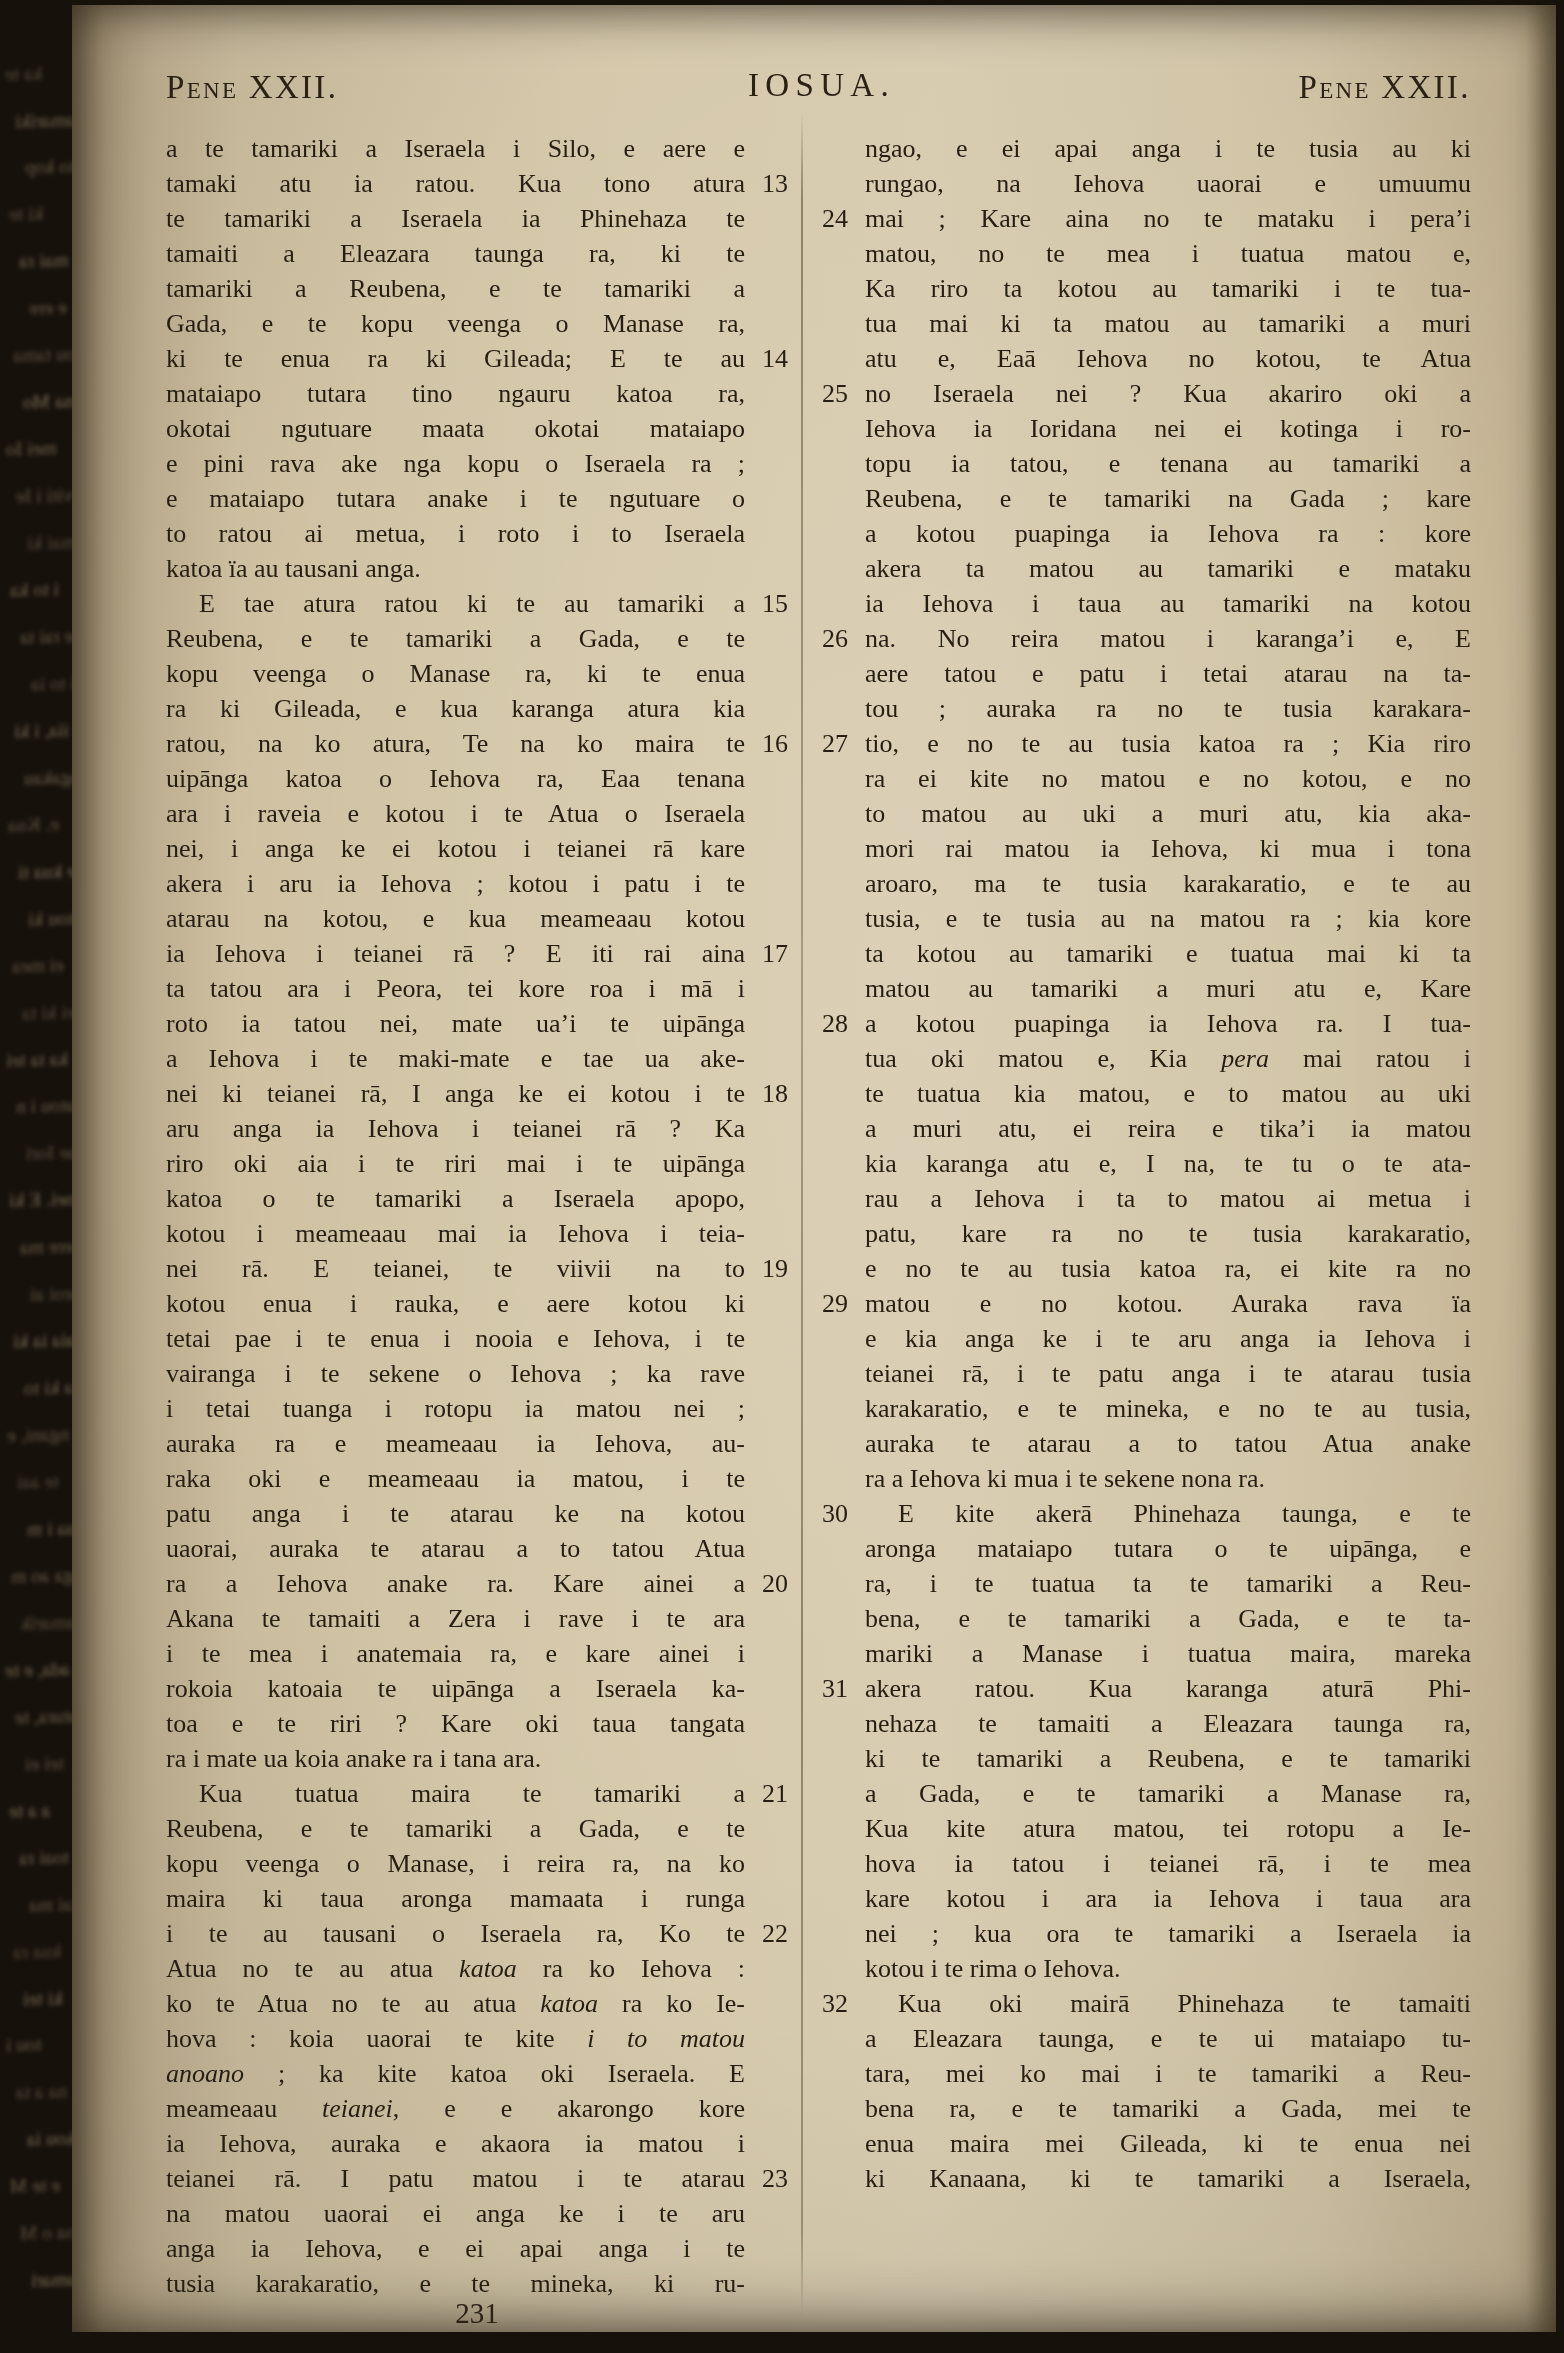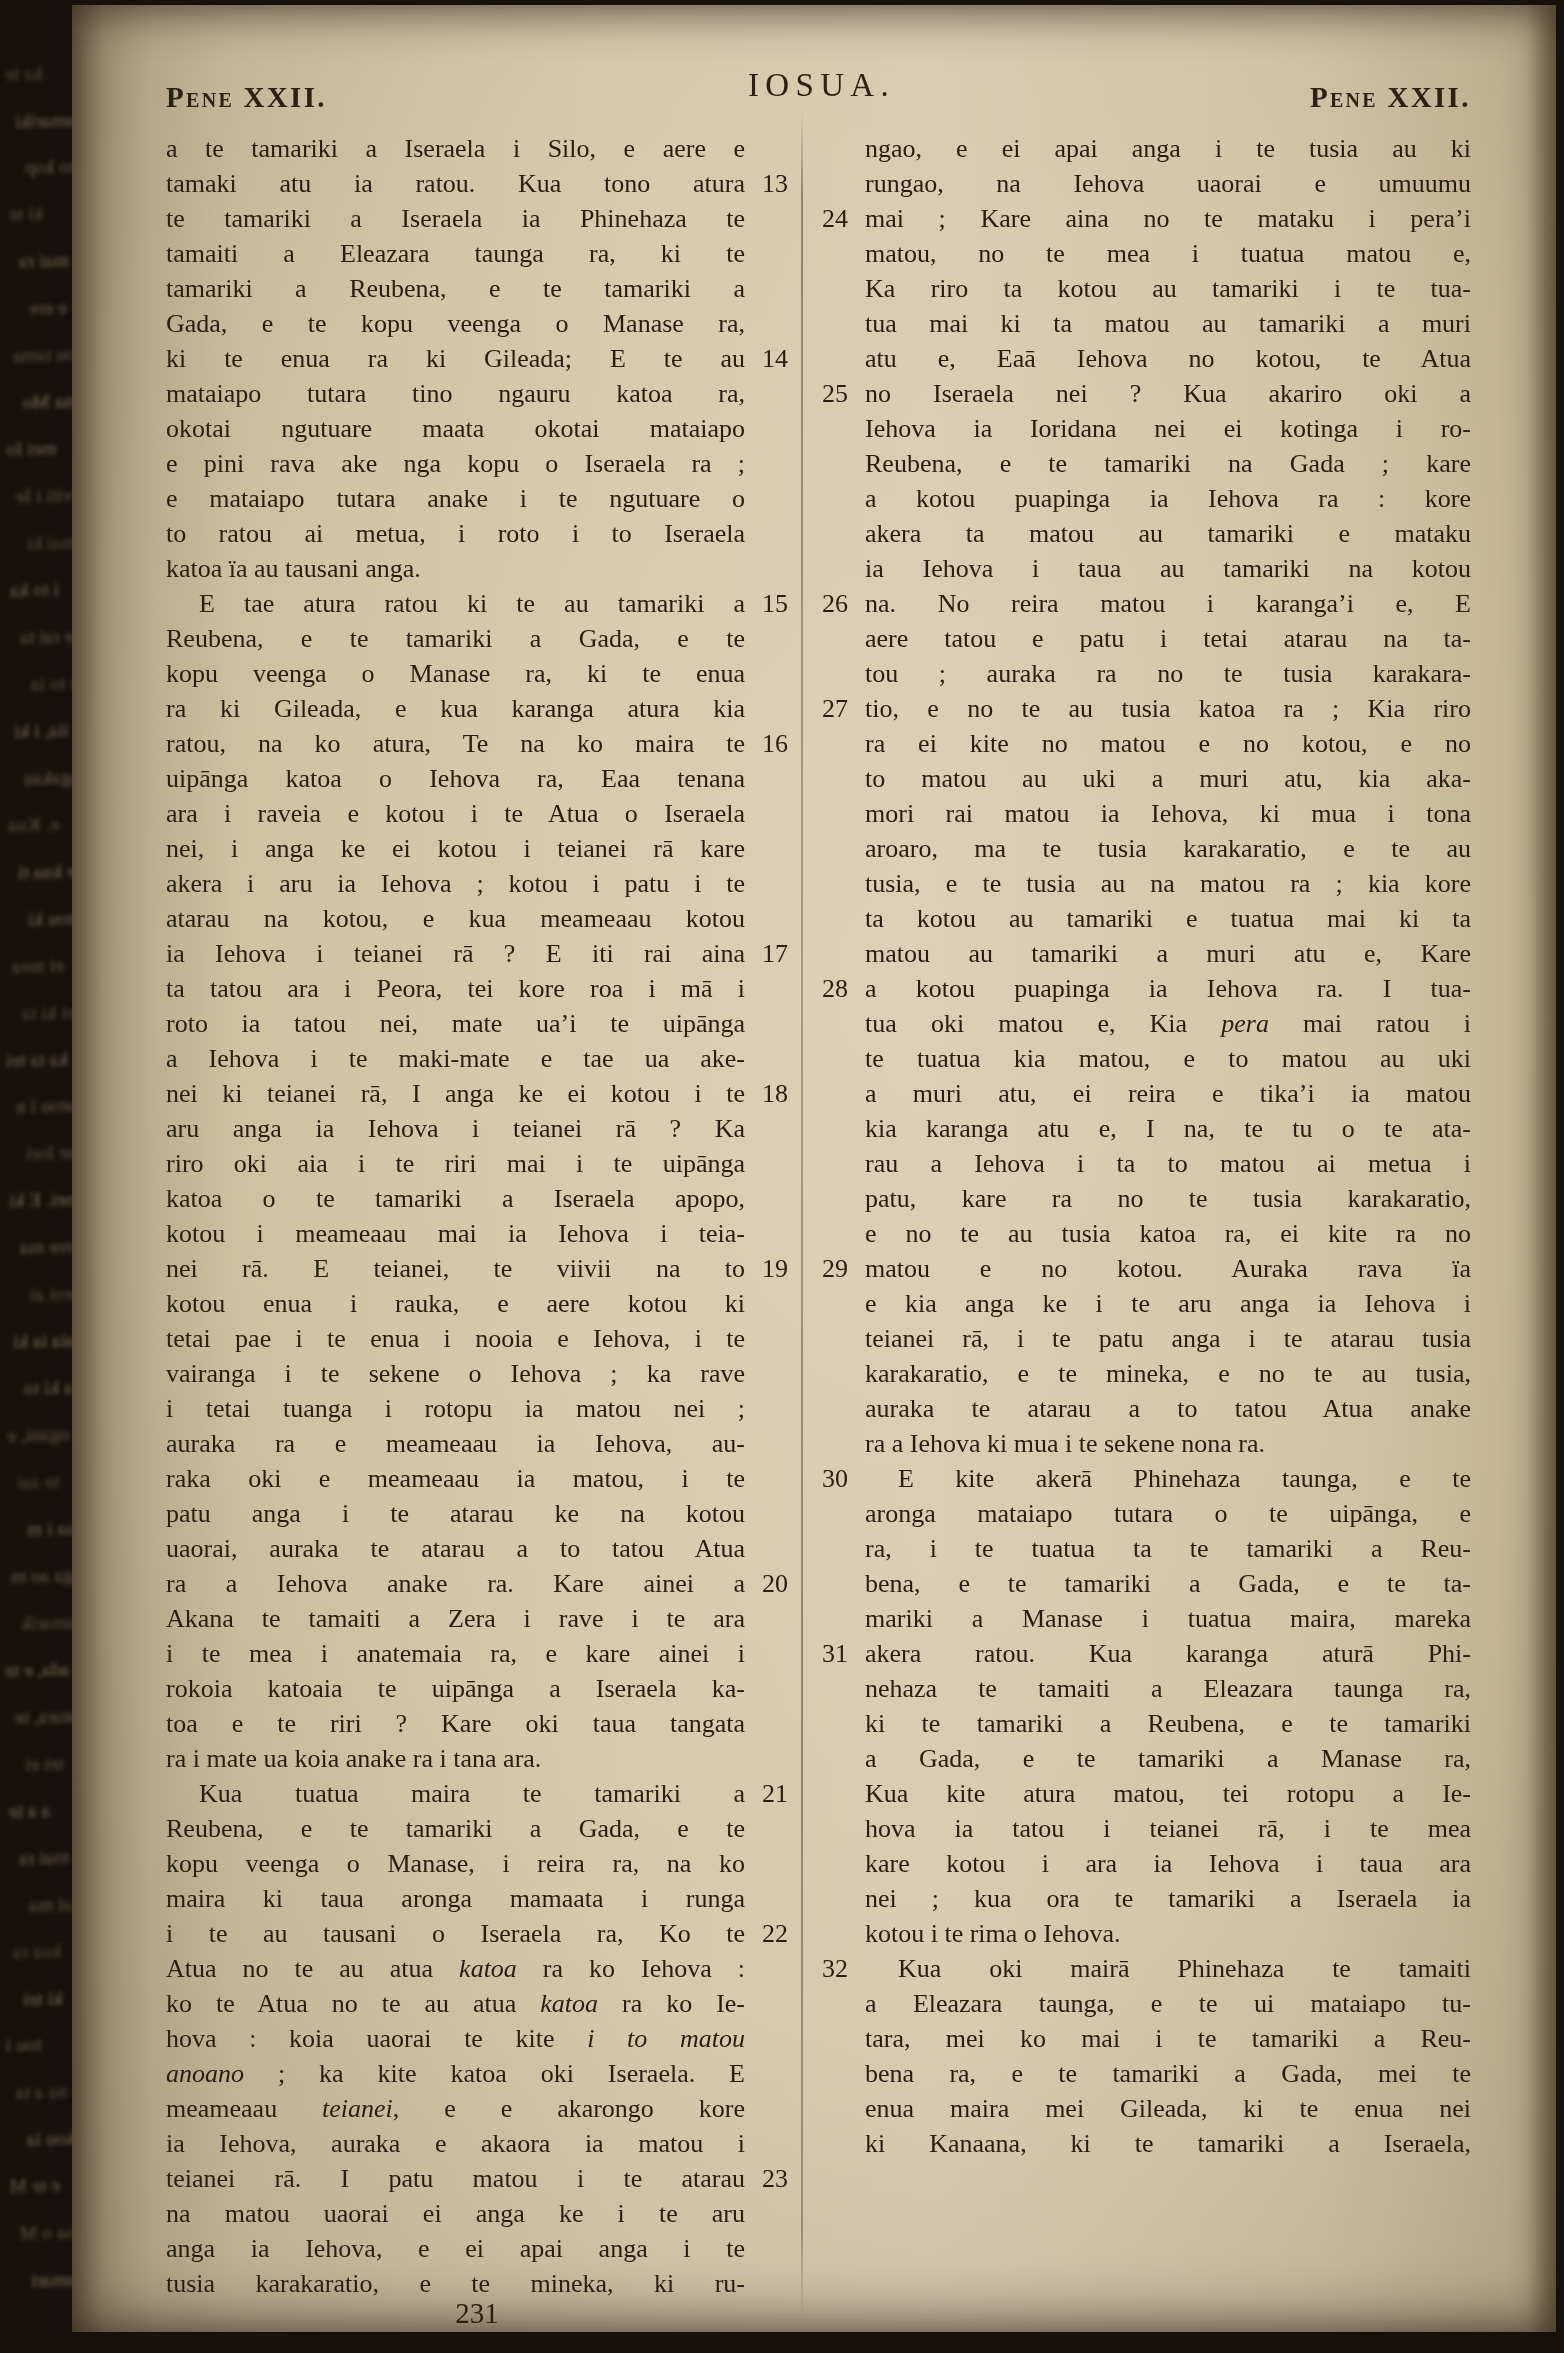--- a/index.html
+++ b/index.html
@@ -26,23 +26,22 @@
   
   .gutter { position:absolute; left:0; top:0; width:72px; height:2354px; }
   .frag {
     position:absolute; color:#c7b48d; opacity:.55;
     font-size:19.6px; white-space:nowrap;
     filter:blur(2.3px); transform:scaleX(-1) rotate(1.5deg);
   }
   
   .header { position:absolute; top:67px; left:166px; width:1311px; height:41px; color:#2b2214; }
   .h-side {
-    position:absolute; top:14px; font-size:29px; letter-spacing:2.3px;
+    position:absolute; top:2px; font-size:33px; letter-spacing:2.3px;
     font-variant:small-caps;
-    font-weight:bold;
   }
   .h-left  { left:0; }
   .h-right { right:6.3px; }
   .h-center {
     position:absolute; top:0; left:50%; transform:translateX(-50%);
     font-size:33px; letter-spacing:6.3px;
   }
   
   .cols { position:absolute; top:127px; left:166px; width:1311px; color:#261e11; }
   .col { position:absolute; top:4px; }
@@ -414,20 +413,24 @@
       <div class="line">
         <span class="vnum">25</span>
         <span class="ltext"><span>no Iseraela nei ?  Kua akariro oki a</span></span>
       </div>
       <div class="line">
         <span class="vnum"></span>
         <span class="ltext"><span>Iehova ia Ioridana nei ei kotinga i ro-</span></span>
       </div>
       <div class="line">
         <span class="vnum"></span>
+        <span class="ltext"><span>topu ia tatou, e tenana au tamariki a</span></span>
+      </div>
+      <div class="line">
+        <span class="vnum"></span>
         <span class="ltext"><span>Reubena, e te tamariki na Gada ; kare</span></span>
       </div>
       <div class="line">
         <span class="vnum"></span>
         <span class="ltext"><span>a kotou puapinga ia Iehova ra : kore</span></span>
       </div>
       <div class="line">
         <span class="vnum"></span>
         <span class="ltext"><span>akera ta matou au tamariki e mataku</span></span>
       </div>

